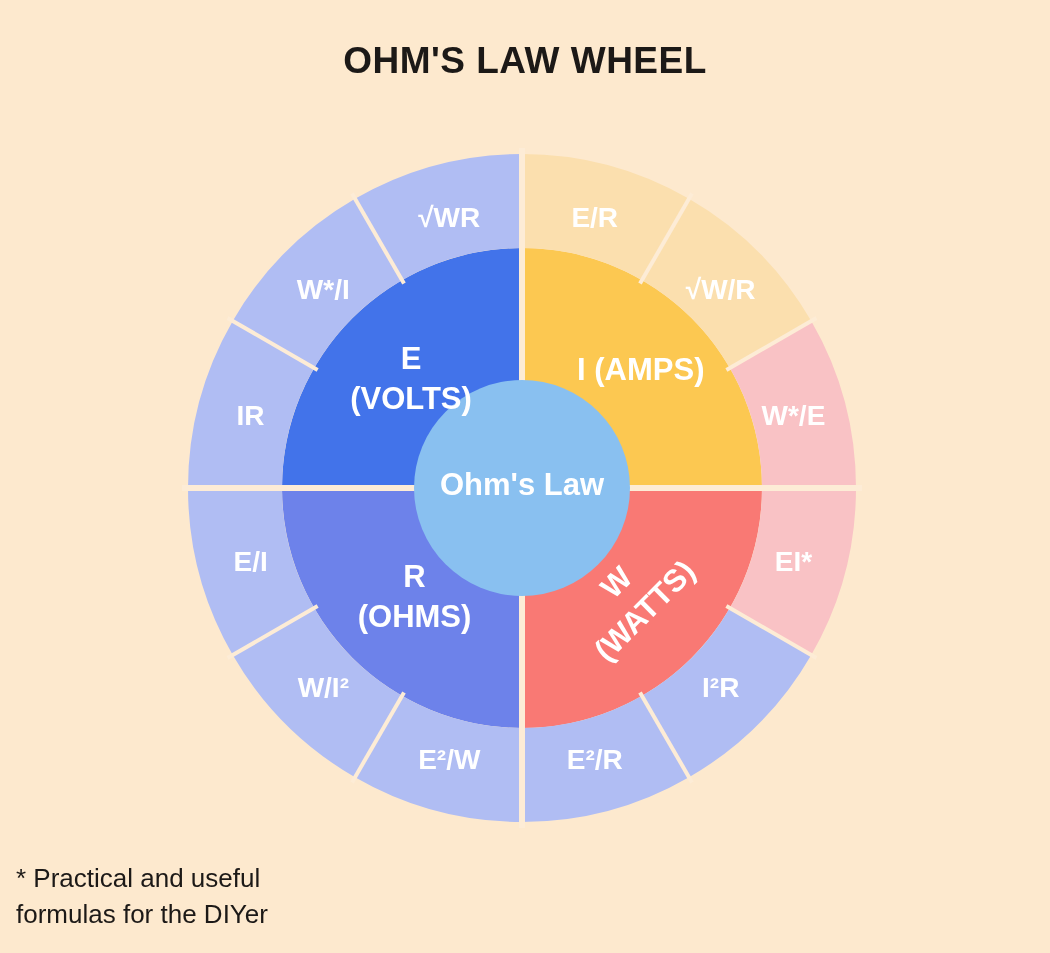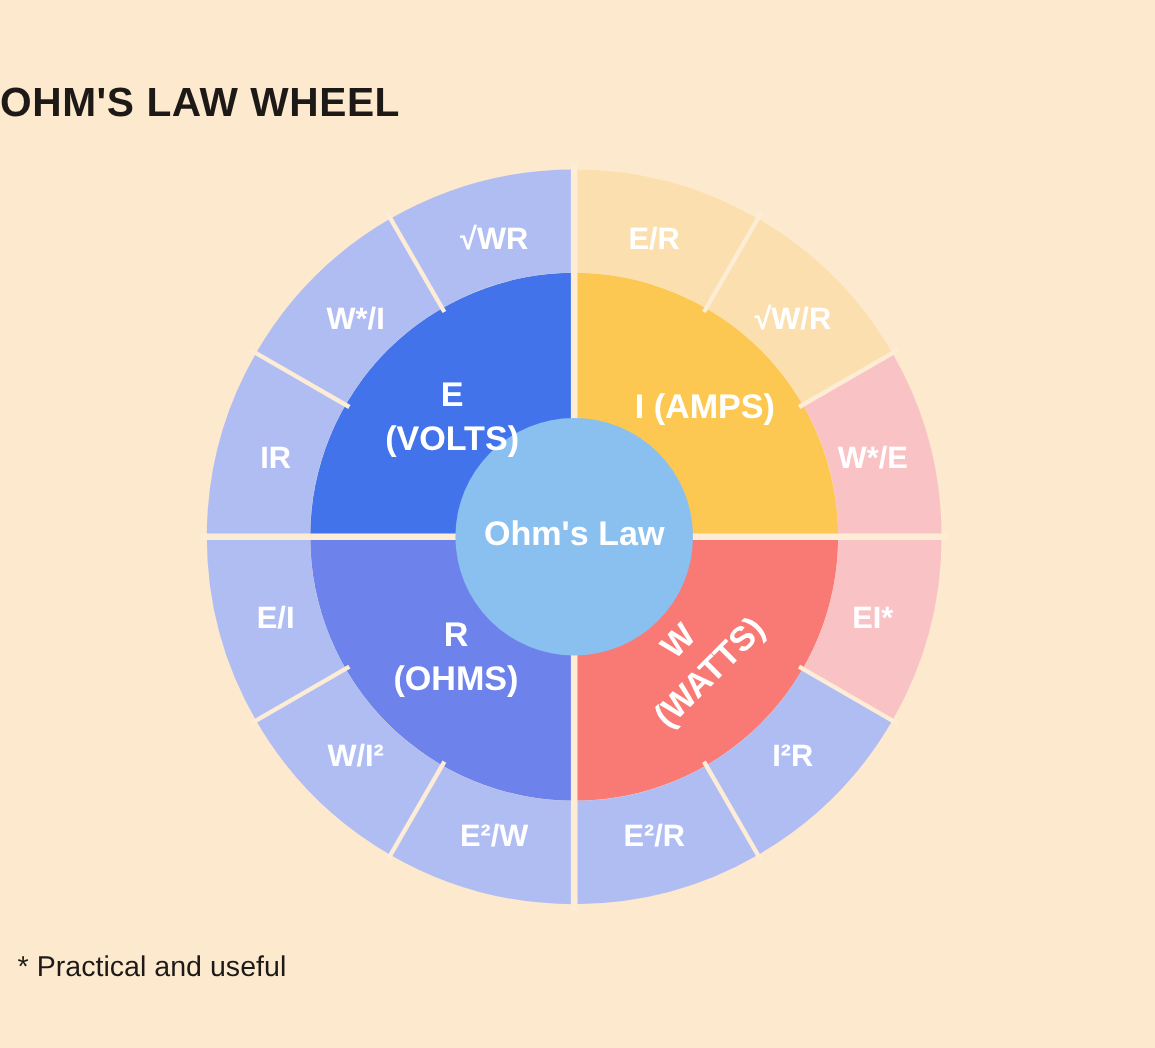--- a/index.html
+++ b/index.html
@@ -9,24 +9,24 @@
   body {
     width: 1050px;
     height: 953px;
     position: relative;
     overflow: hidden;
     background: var(--bg, #fde9ce);
     font-family: "Liberation Sans", sans-serif;
   }
   .title {
     position: absolute;
-    top: 72px;
+    top: 40px;
     left: 0;
     width: 100%;
-    text-align: left;
+    text-align: center;
     font-size: 37px;
     font-weight: 700;
     letter-spacing: 0.5px;
     color: var(--ink, #1c1917);
   }
   .footnote {
     position: absolute;
     left: 16px;
     top: 860px;
     font-size: 26px;
@@ -115,13 +115,14 @@
       <text x="449.2718483261917" y="226.5748428127718" text-anchor="middle" class="seg-label">√WR</text>
       <text transform="translate(410.984235353712 376.98423535371205) rotate(0)" text-anchor="middle" class="quad-label"><tspan x="0" y="-8">E</tspan><tspan x="0" y="32">(VOLTS)</tspan></text>
       <text transform="translate(640.79393923934 369.20606076066) rotate(0)" text-anchor="middle" class="quad-label"><tspan x="0" y="11">I (AMPS)</tspan></text>
       <text transform="translate(629.4802307403552 595.4802307403552) rotate(-45)" text-anchor="middle" class="quad-label"><tspan x="0" y="-8">W</tspan><tspan x="0" y="32">(WATTS)</tspan></text>
       <text transform="translate(414.5197692596448 595.4802307403553) rotate(0)" text-anchor="middle" class="quad-label"><tspan x="0" y="-8">R</tspan><tspan x="0" y="32">(OHMS)</tspan></text>
     </g>
 </svg>
 
 <div class="footnote">
   <div>* Practical and useful</div>
+  <div>formulas for the DIYer</div>
 </div>
 
 </body></html>

